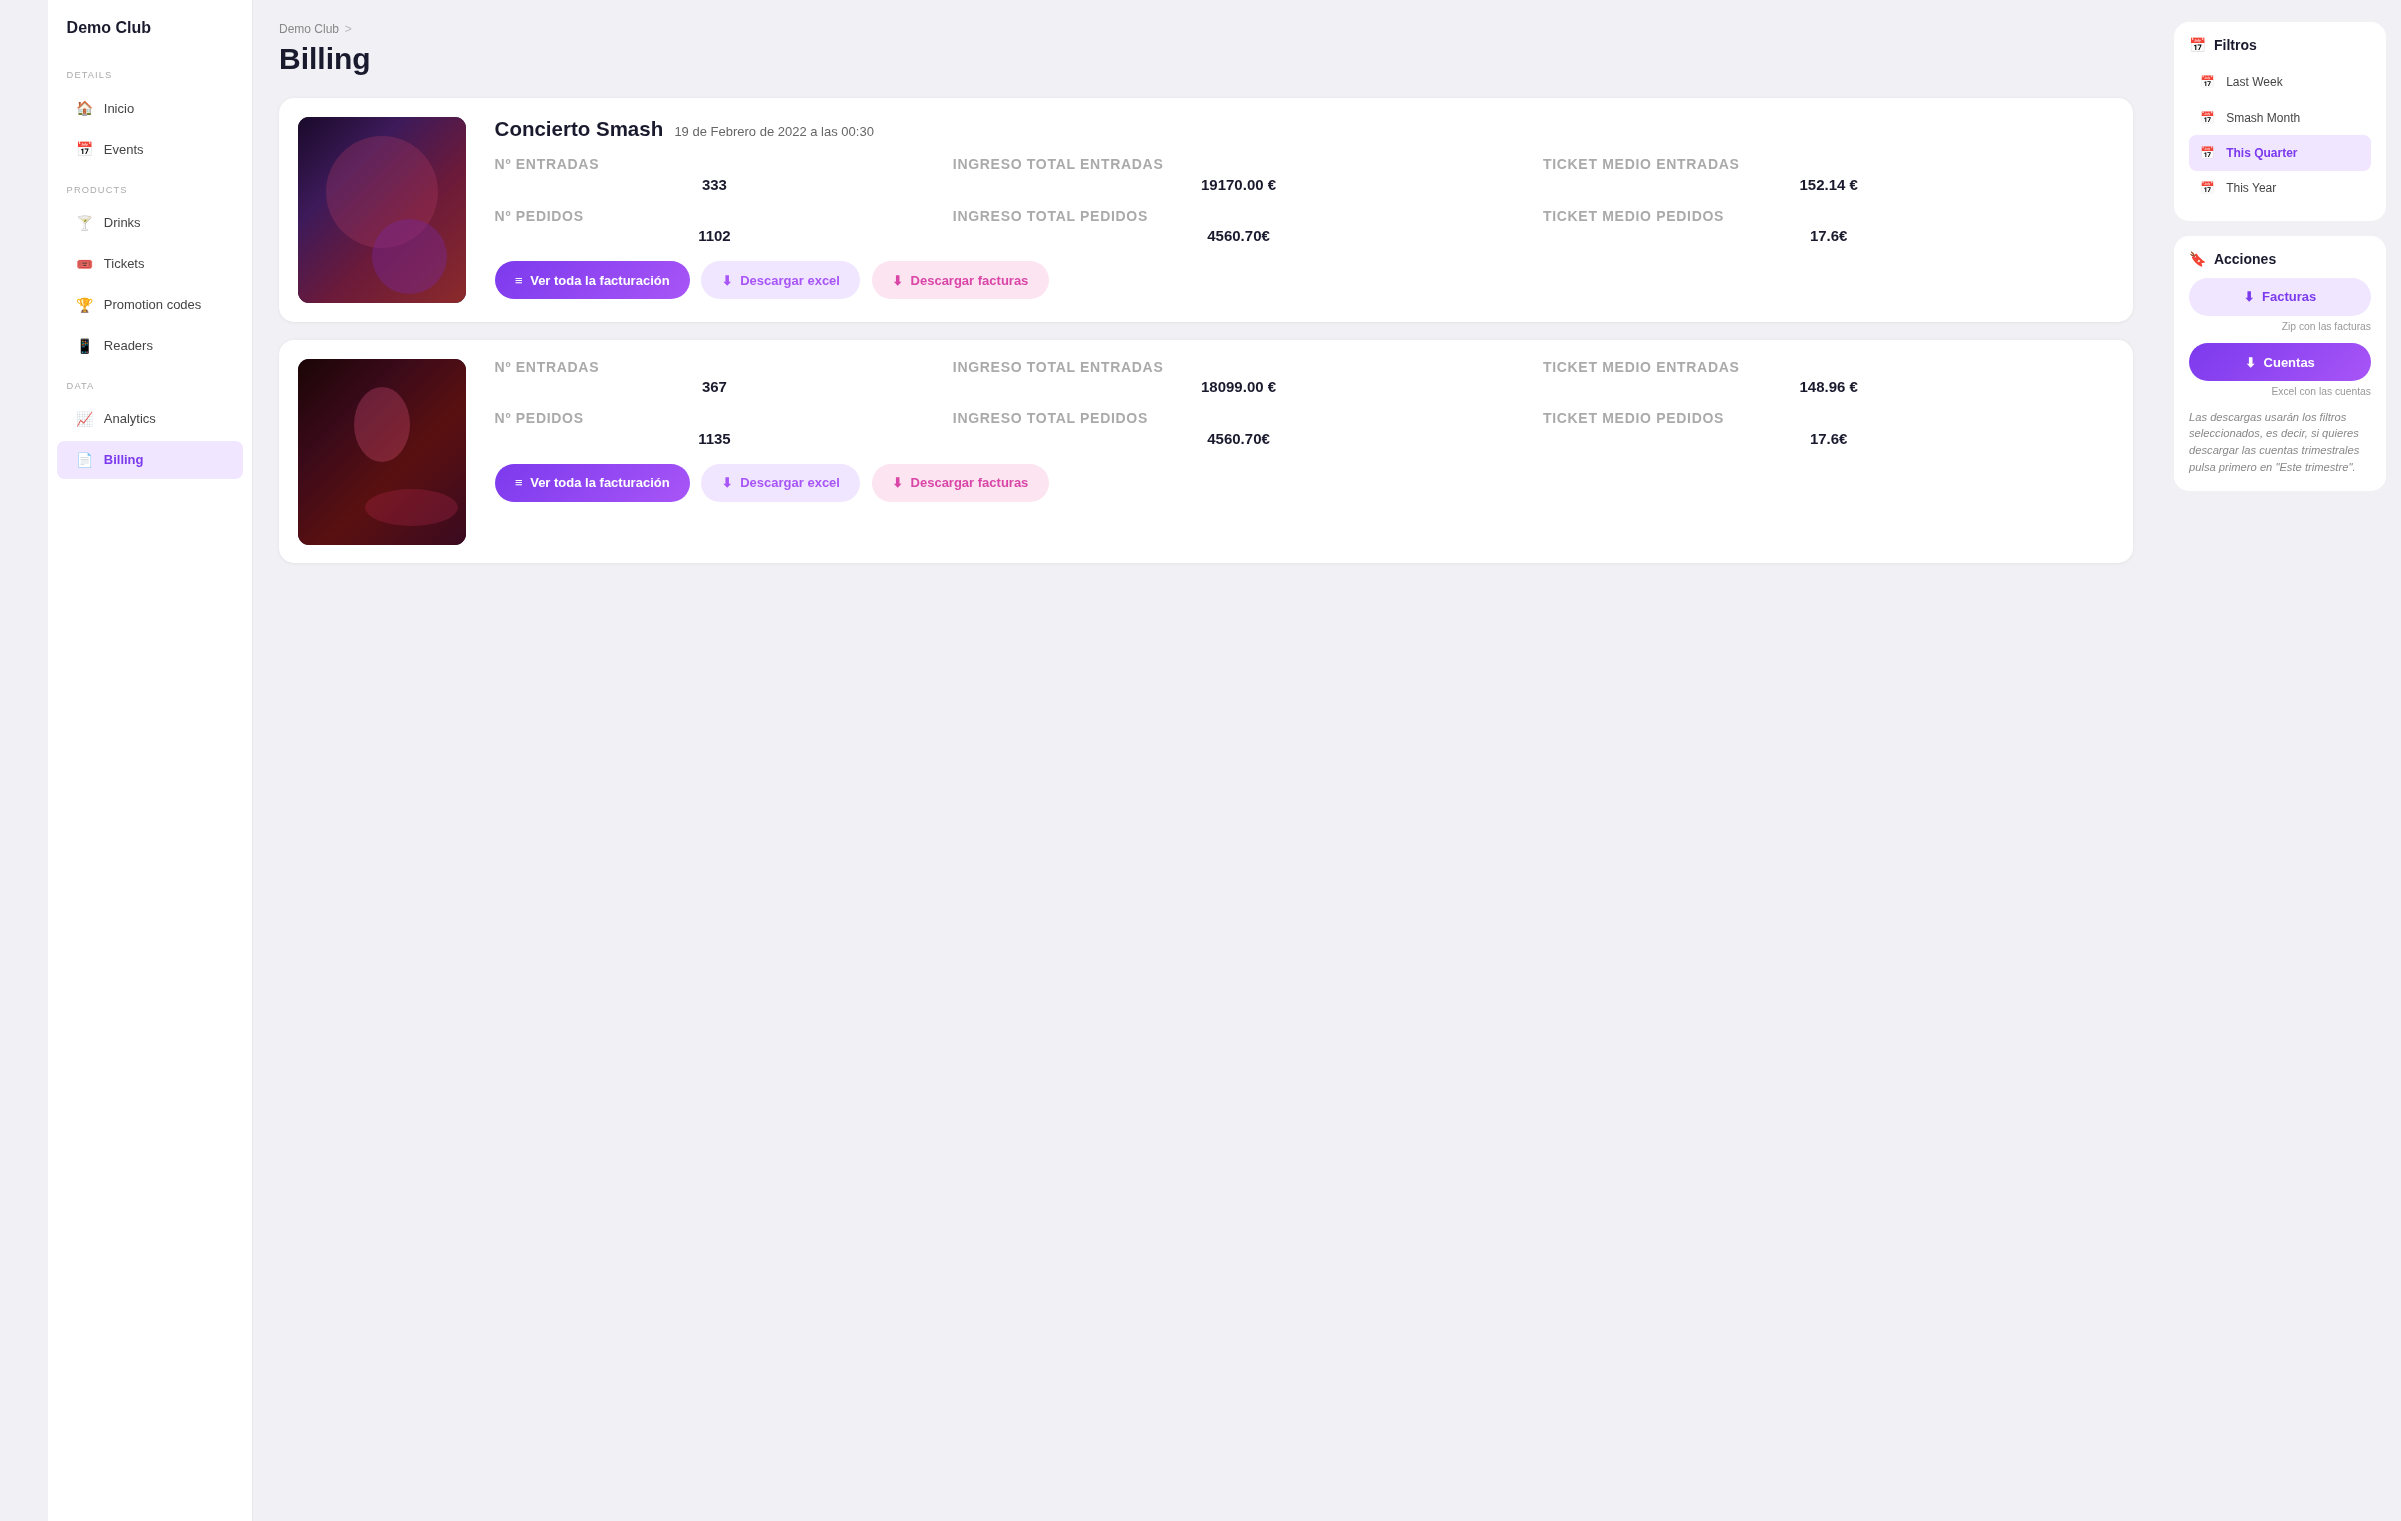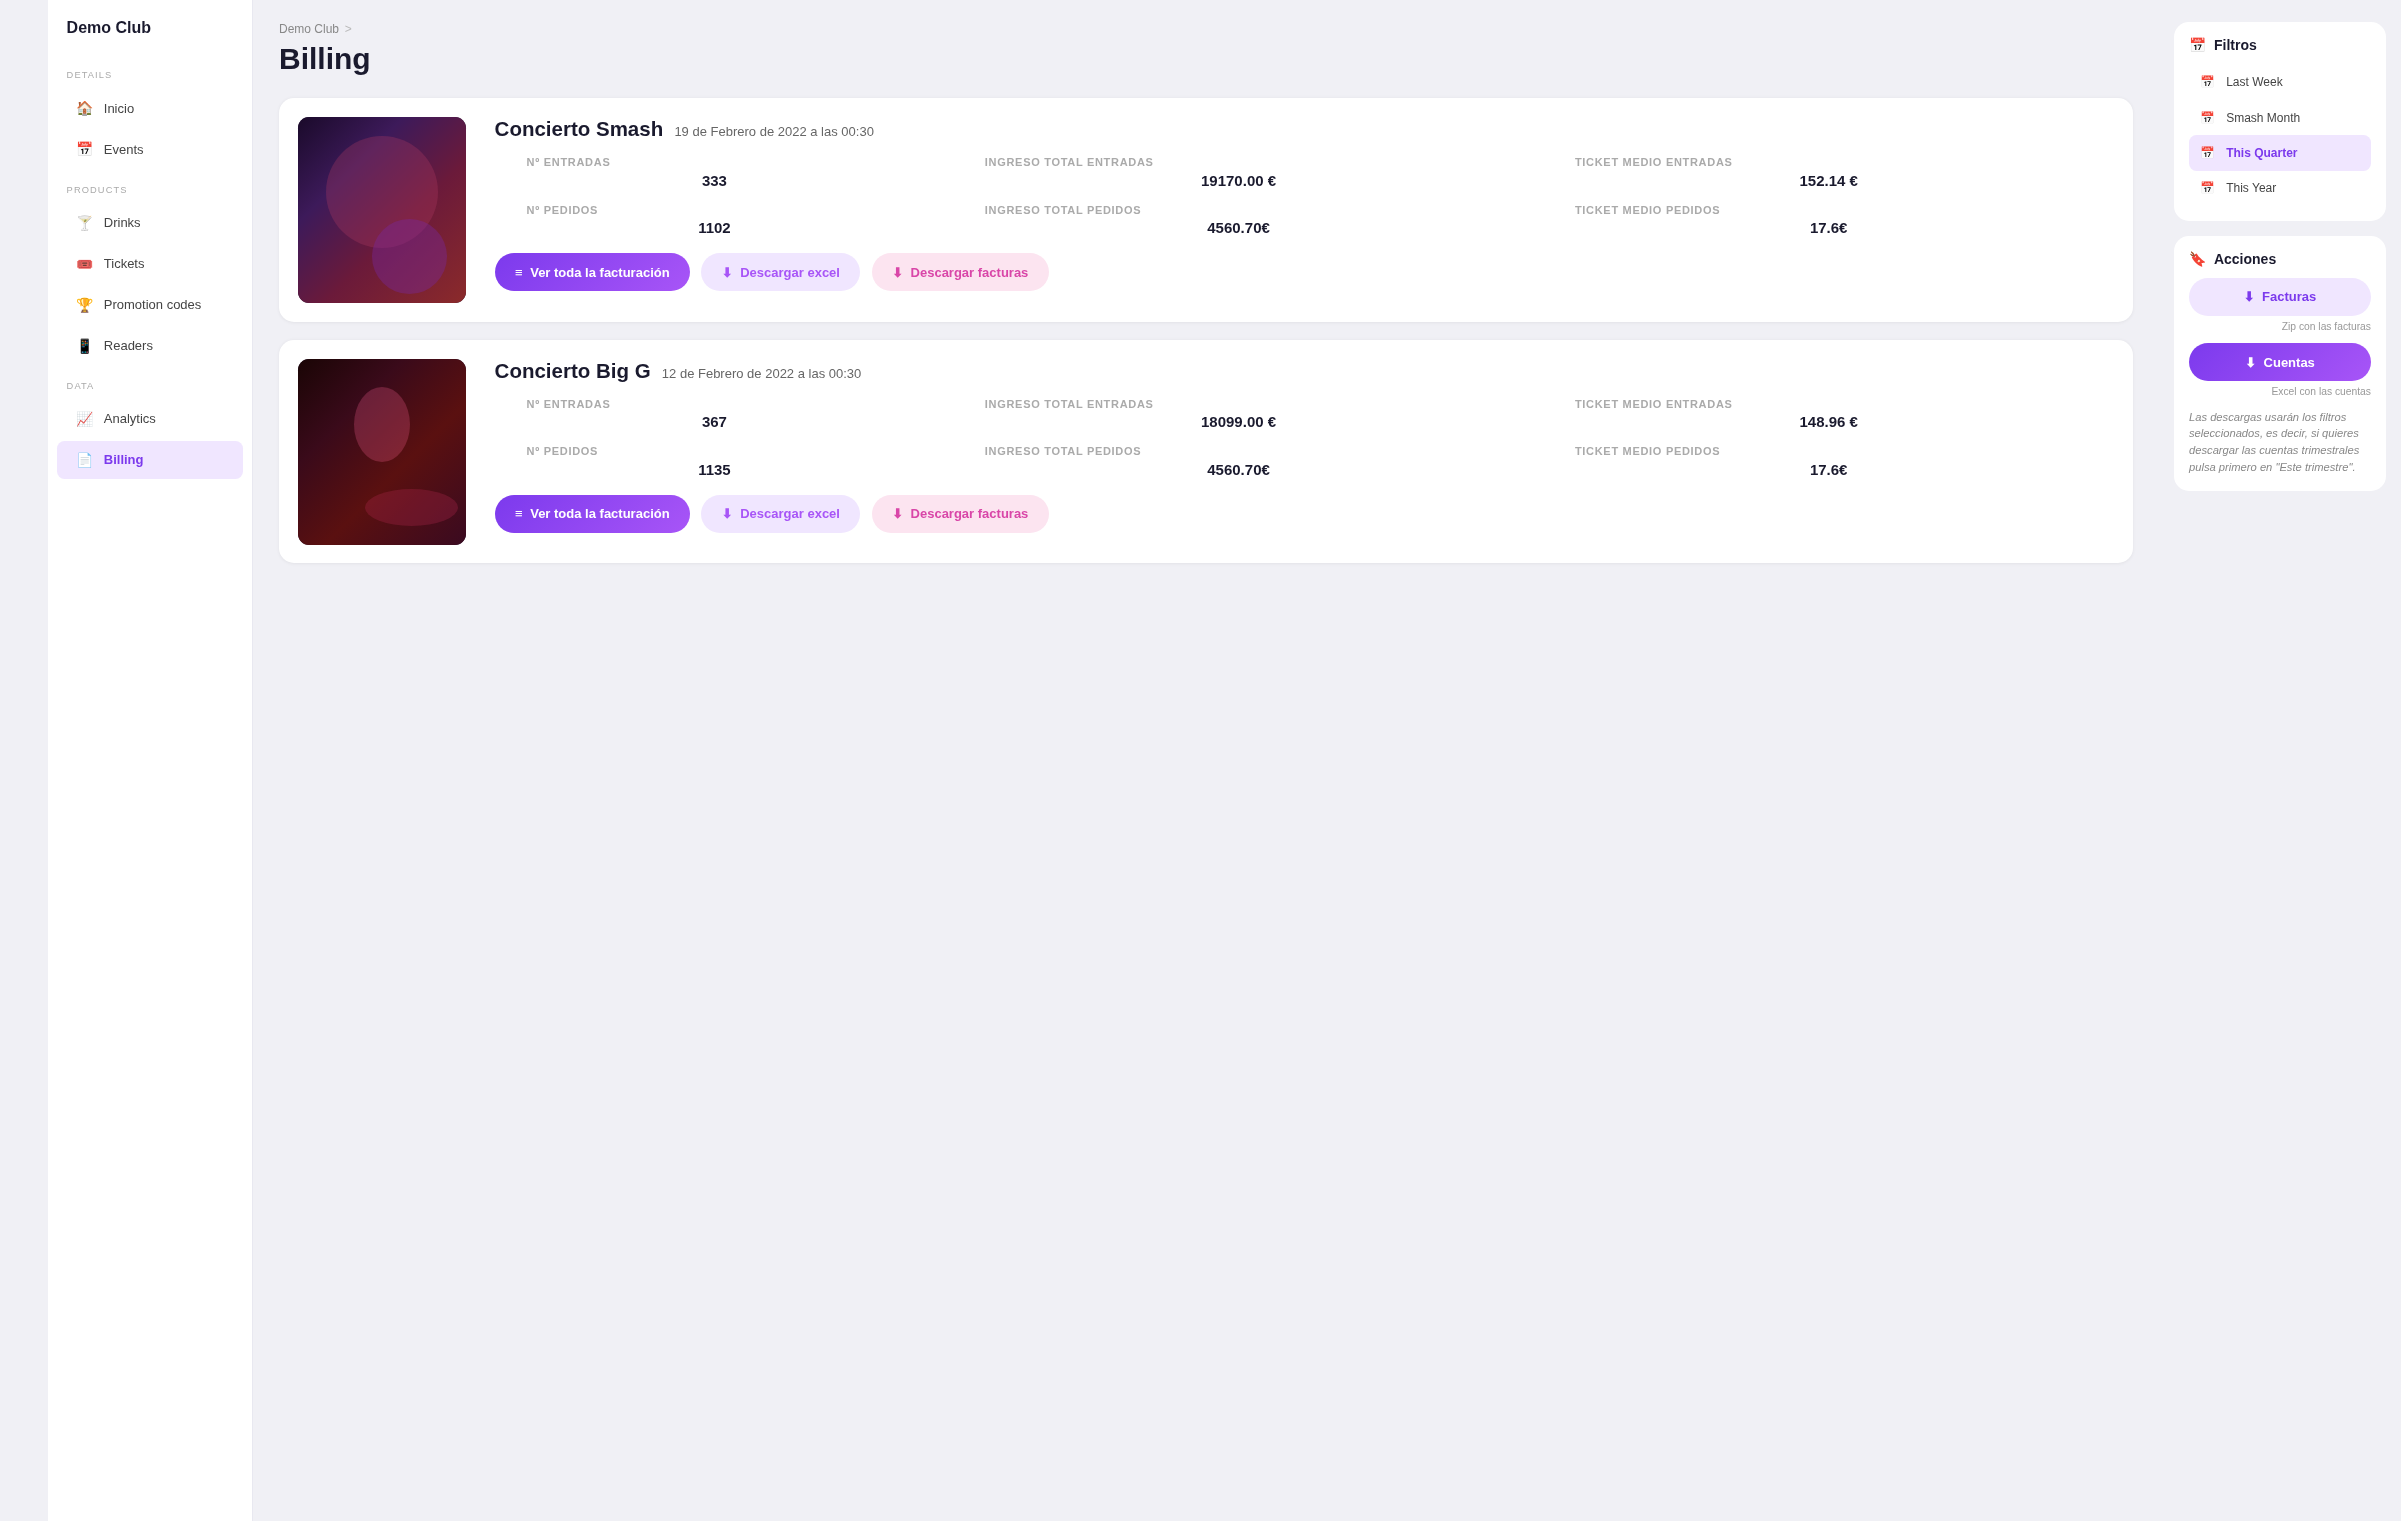--- a/index.html
+++ b/index.html
@@ -185,27 +185,26 @@
       color: #666;
     }
     .event-stats {
       display: grid;
       grid-template-columns: 1fr 1.3fr 1.3fr;
       gap: 15px 18.6px;
       margin-bottom: 17px;
     }
     .stat-block {}
     .stat-label {
-      font-size: 11px;
+      font-size: 14px;
       font-weight: 700;
       color: #aaa;
       letter-spacing: 0.7px;
       text-transform: uppercase;
       margin-bottom: 3.7px;
-      margin-left: 32px;
     }
     .stat-value {
       font-size: 15px;
       font-weight: 700;
       color: #1a1a2e;
       text-align: center;
     }
     .event-actions {
       display: flex;
       gap: 11.2px;
@@ -469,24 +468,20 @@
           </button>
         </div>
       </div>
     </div>
 
     <div class="event-card">
       <div class="event-image">
         <div class="event-image-placeholder img-concert2"></div>
       </div>
       <div class="event-details">
-        <div class="event-title-row">
-          <span class="event-name">Concierto Big G</span>
-          <span class="event-date">12 de Febrero de 2022 a las 00:30</span>
-        </div>
         <div class="event-stats">
           <div class="stat-block">
             <div class="stat-label">Nº ENTRADAS</div>
             <div class="stat-value">367</div>
           </div>
           <div class="stat-block">
             <div class="stat-label">INGRESO TOTAL ENTRADAS</div>
             <div class="stat-value">18099.00 €</div>
           </div>
           <div class="stat-block">

